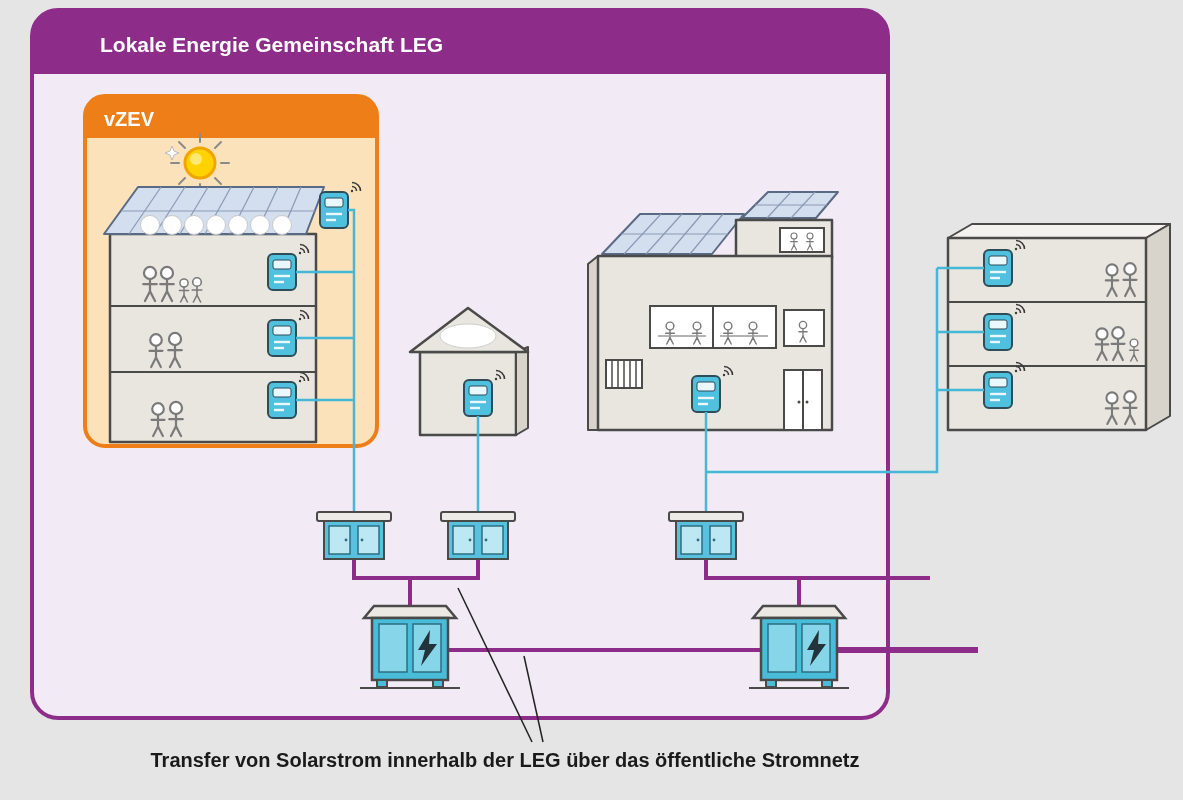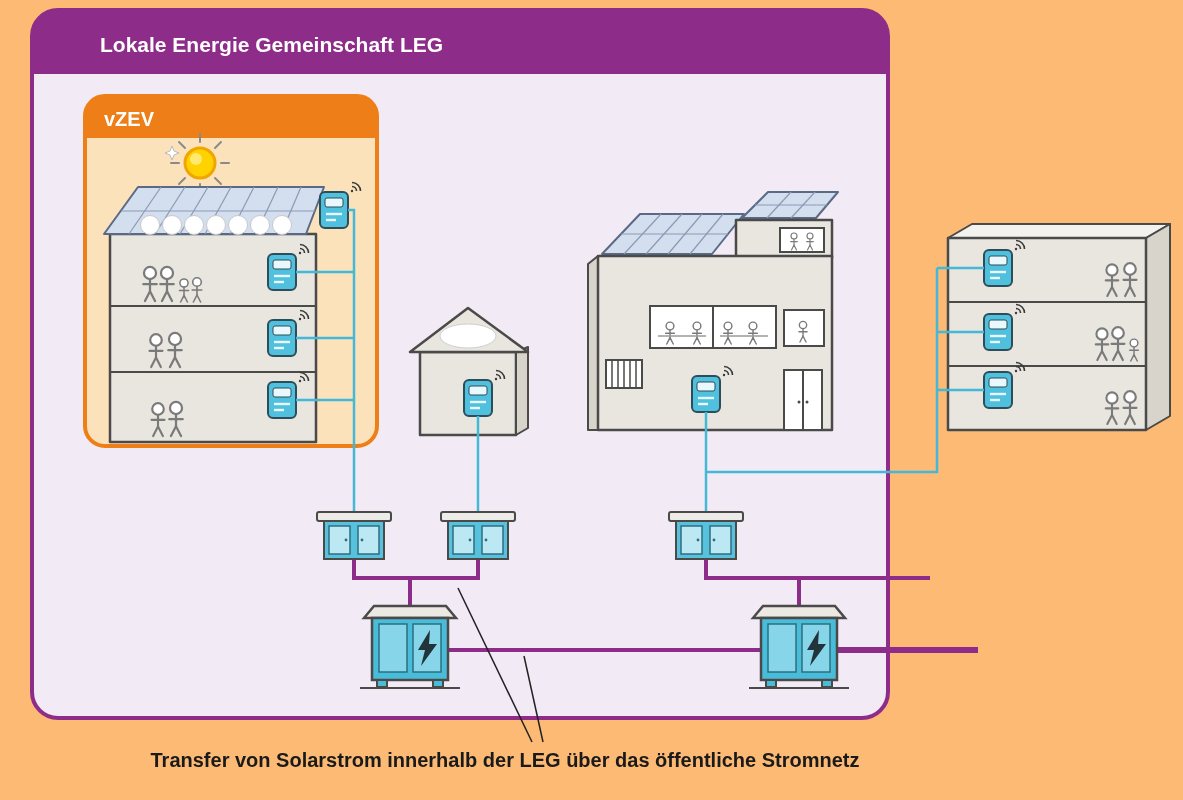--- a/index.html
+++ b/index.html
@@ -1,17 +1,17 @@
 <!DOCTYPE html>
 <html><head>
 <meta charset="utf-8">
 <style>
   html,body { margin:0; padding:0; background:#ffffff; }
   .stage {
-    width:1183px; height:800px; position:relative; background:#fdba74;
+    width:1183px; height:800px; position:relative; background:#e5e5e5;
     font-family:"Liberation Sans", sans-serif;
   }
   svg { display:block; }
   .title-text   { font:bold 21px "Liberation Sans", sans-serif; fill:#ffffff; }
   .vzev-text    { font:bold 20px "Liberation Sans", sans-serif; fill:#ffffff; }
   .caption-text { font:bold 20px "Liberation Sans", sans-serif; fill:#1a1a1a; }
   .bld      { fill:#e9e6e0; stroke:#4a4a48; stroke-width:2.5; stroke-linejoin:round; }
   .bld-side { fill:#d8d4cc; stroke:#4a4a48; stroke-width:2; stroke-linejoin:round; }
   .bld-top  { fill:#f4f2ee; stroke:#4a4a48; stroke-width:2; stroke-linejoin:round; }
   .panel    { fill:#d3deee; stroke:#5a6a85; stroke-width:2; stroke-linejoin:round; }

